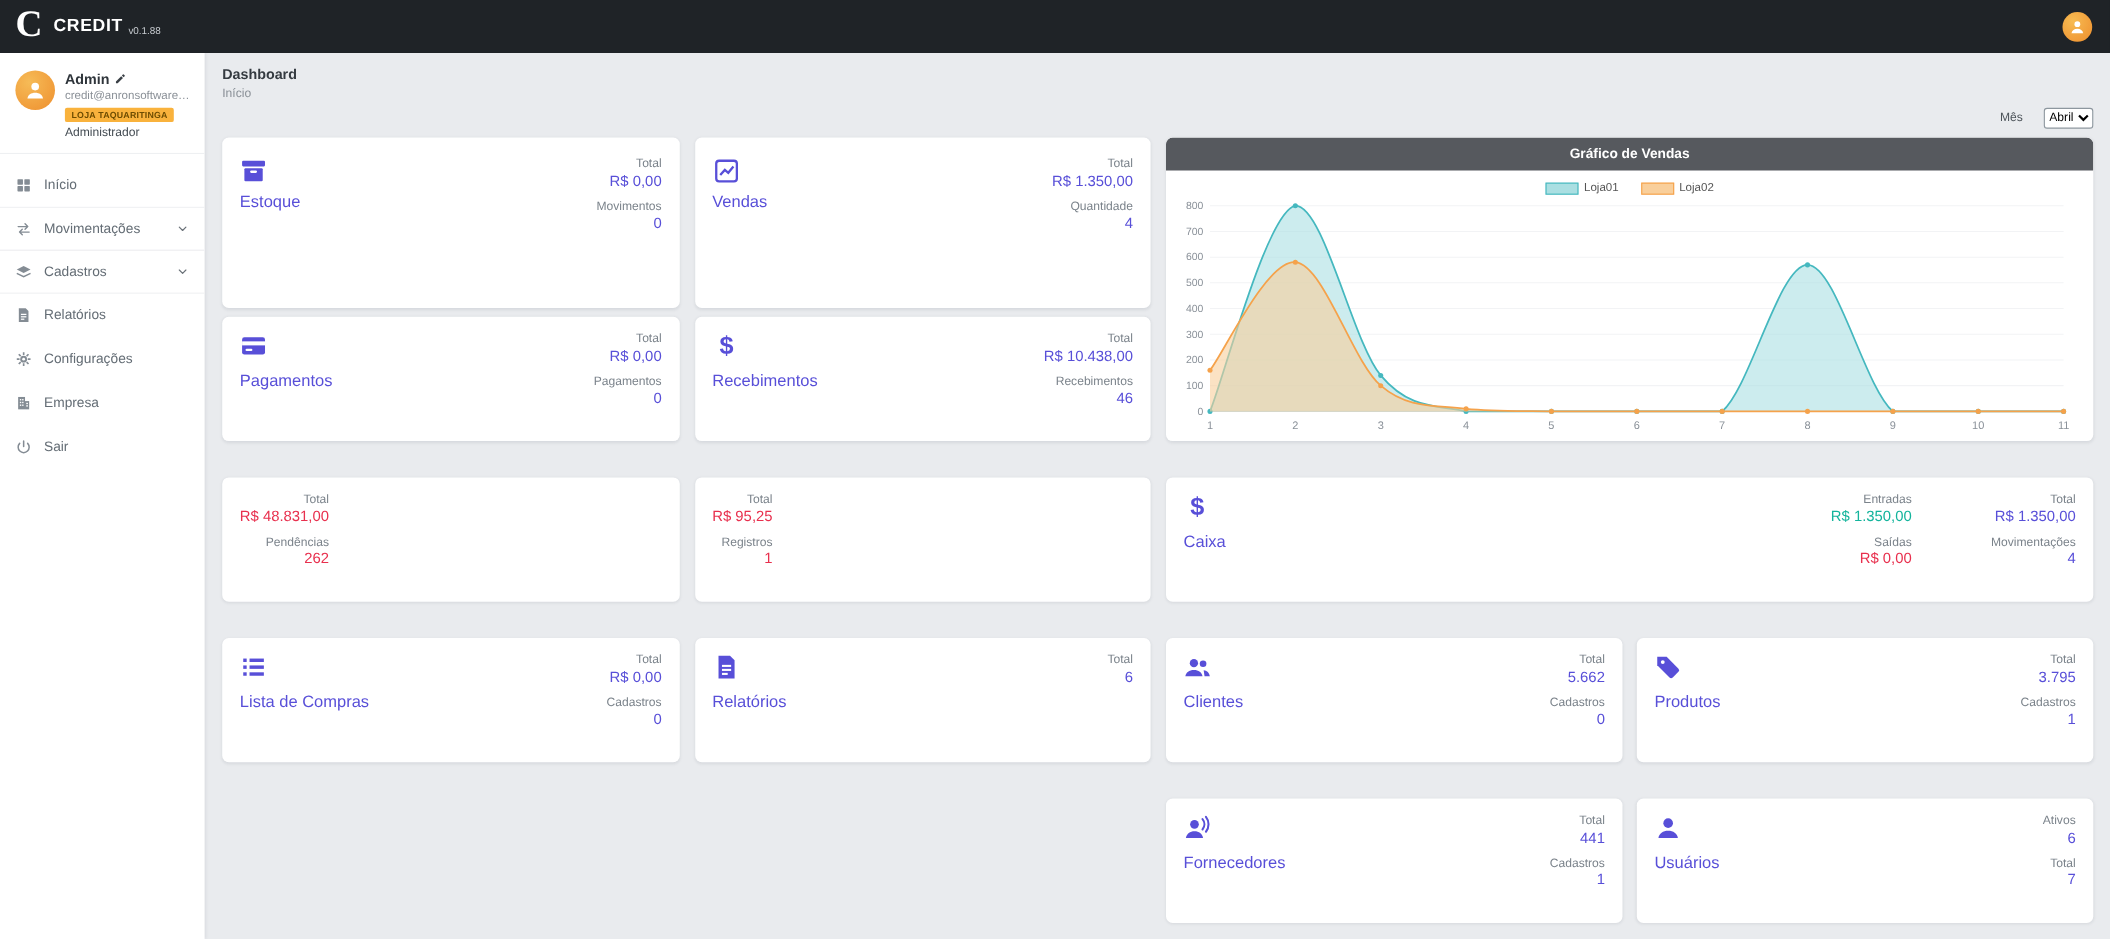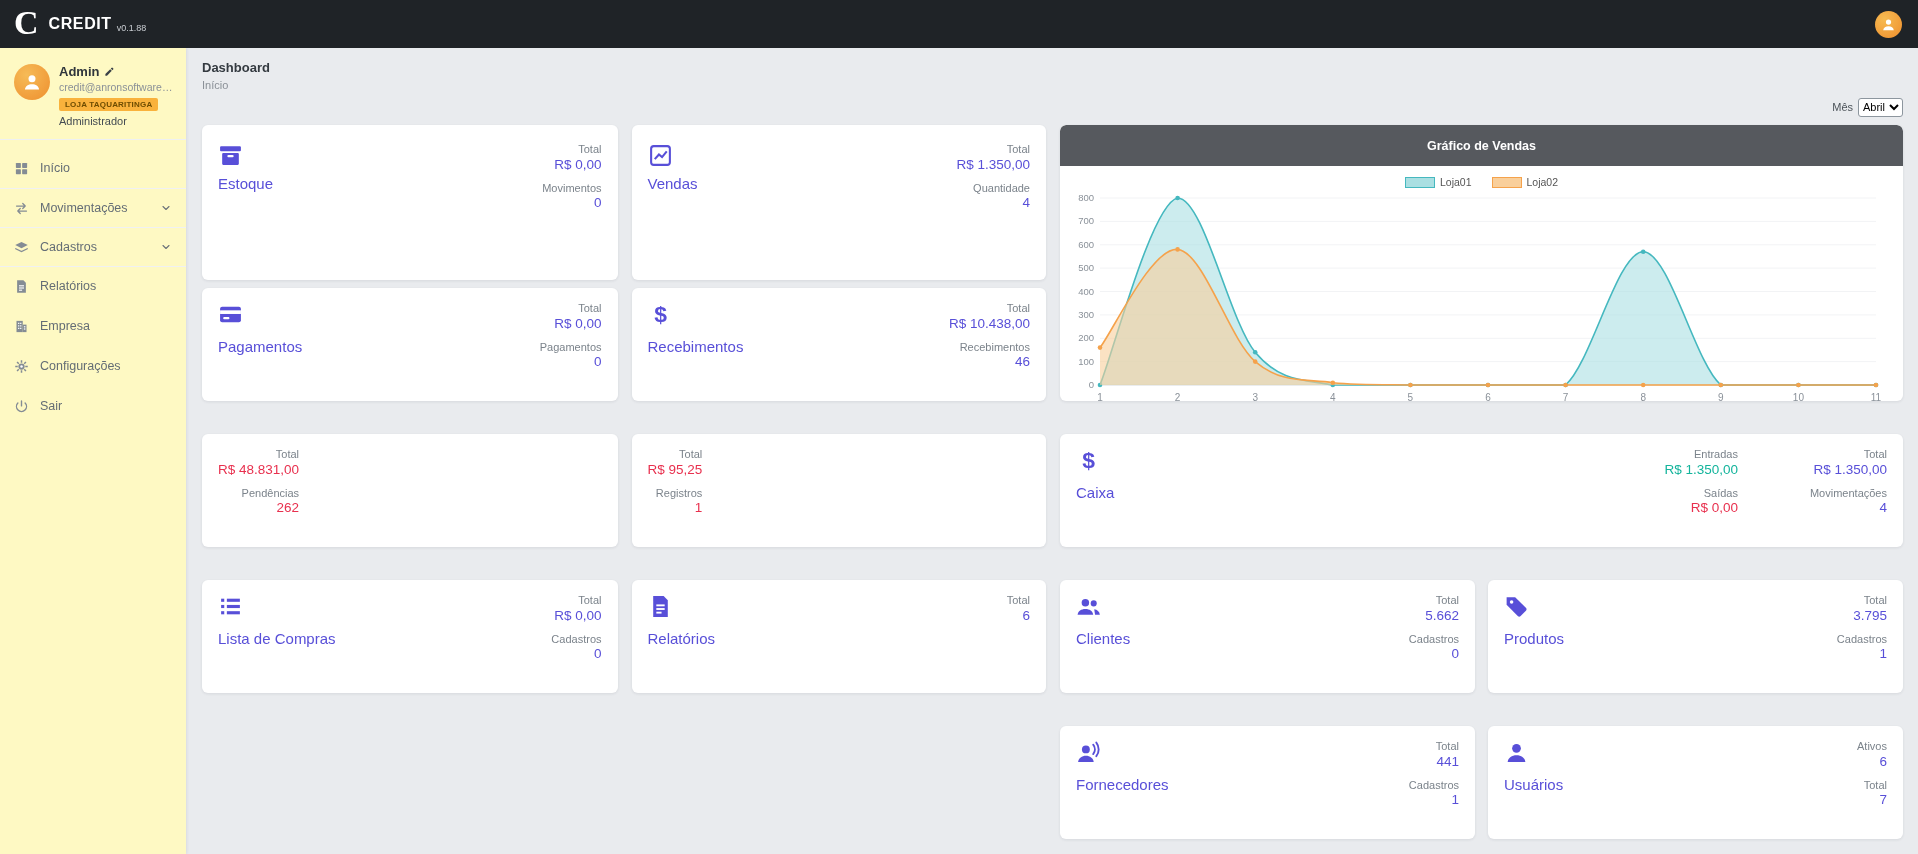--- a/index.html
+++ b/index.html
@@ -15,21 +15,21 @@
   .logo-c{color:#fff;font-family:"Liberation Serif",serif;font-weight:bold;font-size:34px;
     margin:0 10px 2px 14px;line-height:1;}
   .brand{color:#fff;font-weight:bold;font-size:16px;letter-spacing:.6px;}
   .version{color:#c8ccd1;font-size:9px;margin-left:5px;margin-top:8px;}
   .topbar-spacer{flex:1}
   .topbar-avatar{width:27px;height:27px;border-radius:50%;margin-right:16px;cursor:pointer;
     background:radial-gradient(circle at 35% 30%,#f7bb52,#ee8e2d);
     display:flex;align-items:center;justify-content:center;color:#fff;}
   .topbar-avatar svg{width:15px;height:15px}
   
-  .sidebar{position:fixed;top:48px;left:0;bottom:0;width:186px;background:#fef9c3;
+  .sidebar{position:fixed;top:48px;left:0;bottom:0;width:186px;background:#ffffff;
     box-shadow:1px 0 3px rgba(20,20,40,.07);z-index:10;}
   .user-block{display:flex;padding:16px 12px 12px 14px;border-bottom:1px solid #eef0f2;}
   .side-avatar{width:36px;height:36px;border-radius:50%;flex:none;margin-right:9px;
     background:radial-gradient(circle at 35% 30%,#f6bb57,#ee8f2e);
     display:flex;align-items:center;justify-content:center;color:#fff;}
   .side-avatar svg{width:20px;height:20px}
   .user-info{min-width:0}
   .user-name-row{display:flex;align-items:center;gap:5px}
   .user-name{font-size:13px;font-weight:bold;color:#2f353b}
   .edit-pencil{width:11px;height:11px;color:#3a4046;cursor:pointer}
@@ -45,21 +45,21 @@
   .menu-item.grouped{border-top:1px solid #f0f1f3;border-bottom:1px solid #f0f1f3;margin-bottom:-1px;}
   .menu-icon{width:15px;height:15px;margin-right:11px;color:#848c94;flex:none}
   .menu-icon svg{width:100%;height:100%;display:block}
   .menu-chevron{margin-left:auto;width:12px;height:12px;color:#6b7279}
   .menu-chevron svg{width:12px;height:12px;display:block}
   
   .main{position:absolute;top:48px;left:186px;right:0;bottom:0;padding:12px 15px 0 16px;overflow:hidden;}
   .page-title{font-size:13px;font-weight:bold;color:#343a40}
   .breadcrumb{font-size:11px;color:#8a9097;margin-top:4px}
   .month-row{display:flex;justify-content:flex-end;align-items:center;height:20px;margin:6px 0 8px;}
-  .month-label{font-size:11px;color:#4c5359;margin-right:5px}
+  .month-label{font-size:11px;color:#4c5359;margin-right:19px}
   .month-select{font-size:11px;height:19px;border:1px solid #8d969e;border-radius:3px;
     background:#fff;font-family:"Liberation Sans",sans-serif;}
   .grid{display:flex;gap:14px;align-items:flex-start}
   .col{width:416px;display:flex;flex-direction:column}
   .colB{width:415px}
   .colC{width:843px;display:flex;flex-direction:column}
   
   .card{background:#fff;border-radius:6px;box-shadow:0 1px 3px rgba(25,30,60,.09);
     padding:14px 16px;display:flex;justify-content:space-between;cursor:pointer;}
   .card.h1{height:155px;margin-bottom:8px;padding-top:18px;}
@@ -74,21 +74,21 @@
   .stat-group{display:flex;flex-direction:column;align-items:flex-end;text-align:right}
   .stat-label{font-size:11px;color:var(--gray);line-height:1.15;margin-top:8px}
   .stat-label:first-child{margin-top:0}
   .stat-value{font-size:13.5px;font-weight:normal;line-height:1.25;margin-top:1px;color:var(--purple)}
   .stat-value.red{color:var(--red)}
   .stat-value.green{color:var(--green)}
   .caixa-groups{display:flex;gap:72px;align-items:flex-start}
   
   .chart-card{background:#fff;border-radius:6px;box-shadow:0 1px 3px rgba(25,30,60,.09);
     height:276px;margin-bottom:33px;overflow:hidden;}
-  .chart-header{height:41px;background:#56595e;color:#fff;font-size:12.5px;font-weight:bold;
+  .chart-header{height:30px;background:#56595e;color:#fff;font-size:12.5px;font-weight:bold;
     display:flex;align-items:center;justify-content:center;border-radius:6px 6px 0 0;}
   .legend-row{display:flex;justify-content:center;gap:20px;align-items:center;height:20px;margin-top:6px;}
   .legend-item{display:flex;align-items:center;gap:5px;font-size:10.5px;color:#555;cursor:pointer}
   .legend-swatch{width:30px;height:11px;border:1px solid;display:inline-block}
   .chart-svg-wrap{padding:0 6px}
 </style>
 </head>
 <body>
 
 <div class="topbar">
@@ -174,43 +174,43 @@
             <rect x="8" y="10" width="8" height="1.8" fill="#fff"></rect>
             <rect x="8" y="13.5" width="8" height="1.8" fill="#fff"></rect>
             <rect x="8" y="17" width="5" height="1.8" fill="#fff"></rect>
           </svg>
         </div>
         <div class="menu-label">Relatórios</div>
       </div>
       <div class="menu-item">
         <div class="menu-icon">
           <svg viewBox="0 0 24 24" fill="currentColor">
+            <path d="M12 2v4M12 18v4M2 12h4M18 12h4M4.9 4.9l2.8 2.8M16.3 16.3l2.8 2.8M19.1 4.9l-2.8 2.8M7.7 16.3l-2.8 2.8" stroke="currentColor" stroke-width="2.4"></path>
+            <circle cx="12" cy="12" r="5"></circle>
+            <circle cx="12" cy="12" r="2" fill="#fff"></circle>
+          </svg>
+        </div>
+        <div class="menu-label">Configurações</div>
+      </div>
+      <div class="menu-item">
+        <div class="menu-icon">
+          <svg viewBox="0 0 24 24" fill="currentColor">
             <rect x="4" y="3" width="10" height="18"></rect>
             <rect x="14" y="9" width="6" height="12"></rect>
             <rect x="6.5" y="6" width="2" height="2" fill="#fff"></rect>
             <rect x="9.8" y="6" width="2" height="2" fill="#fff"></rect>
             <rect x="6.5" y="10" width="2" height="2" fill="#fff"></rect>
             <rect x="9.8" y="10" width="2" height="2" fill="#fff"></rect>
             <rect x="6.5" y="14" width="2" height="2" fill="#fff"></rect>
             <rect x="9.8" y="14" width="2" height="2" fill="#fff"></rect>
             <rect x="15.8" y="11.5" width="2.4" height="2" fill="#fff"></rect>
             <rect x="15.8" y="15" width="2.4" height="2" fill="#fff"></rect>
           </svg>
         </div>
         <div class="menu-label">Empresa</div>
-      </div>
-      <div class="menu-item">
-        <div class="menu-icon">
-          <svg viewBox="0 0 24 24" fill="currentColor">
-            <path d="M12 2v4M12 18v4M2 12h4M18 12h4M4.9 4.9l2.8 2.8M16.3 16.3l2.8 2.8M19.1 4.9l-2.8 2.8M7.7 16.3l-2.8 2.8" stroke="currentColor" stroke-width="2.4"></path>
-            <circle cx="12" cy="12" r="5"></circle>
-            <circle cx="12" cy="12" r="2" fill="#fff"></circle>
-          </svg>
-        </div>
-        <div class="menu-label">Configurações</div>
       </div>
       <div class="menu-item">
         <div class="menu-icon">
           <svg viewBox="0 0 24 24" fill="none" stroke="currentColor" stroke-width="2.2" stroke-linecap="round">
             <path d="M12 3v8"></path>
             <path d="M6.2 6.5a8 8 0 1011.6 0"></path>
           </svg>
         </div>
         <div class="menu-label">Sair</div>
       </div>

